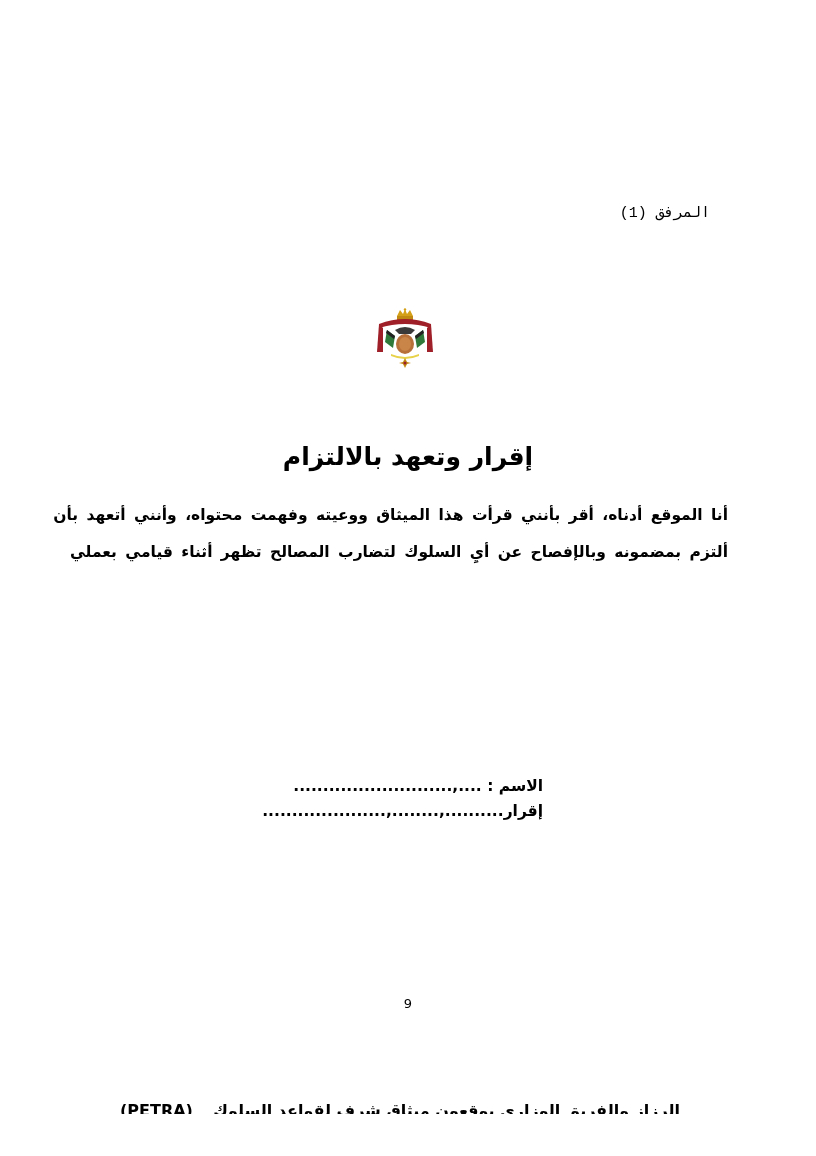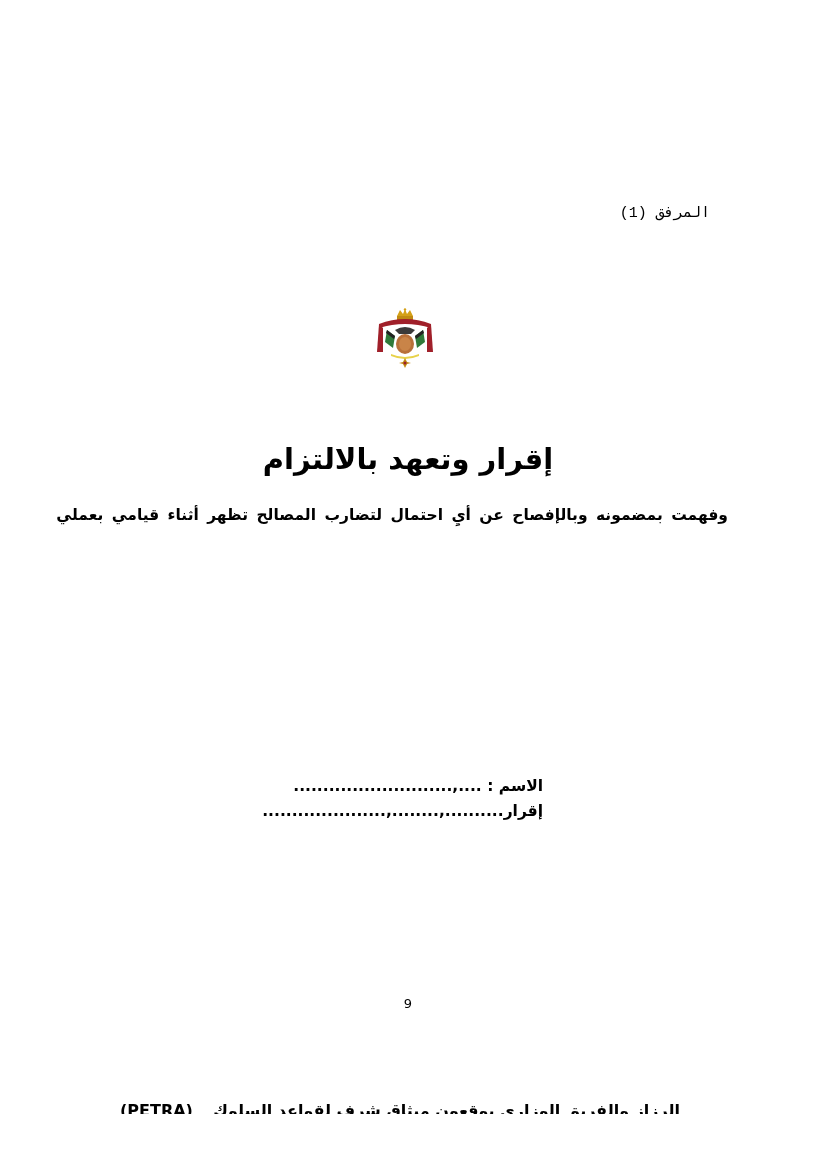--- a/index.html
+++ b/index.html
@@ -32,21 +32,21 @@
       top: 308px;
       width: 64px;
       height: 62px;
     }
 
     .doc-title {
       left: 0;
       width: 816px;
       top: 442px;
       text-align: center;
-      font-size: 29px;
+      font-size: 25px;
       font-weight: bold;
       font-family: "DejaVu Sans", sans-serif;
     }
 
     .body-text {
       left: 128px;
       width: 600px;
       top: 497px;
       font-size: 15.5px;
       font-weight: bold;
@@ -145,21 +145,22 @@
     <path d="M18 46 Q32 52 46 46 L46 48 Q32 54 18 48 Z" fill="#e8d24a"></path>
 
     <path d="M32 50 L34 54 L38 55 L34 56 L32 60 L30 56 L26 55 L30 54 Z" fill="#c08a12"></path>
     <circle cx="32" cy="55" r="1.5" fill="#a0202a"></circle>
   </svg>
 </div>
 
 <div class="abs rtl doc-title">إقرار وتعهد بالالتزام</div>
 
 <div class="abs rtl body-text">
-  <span class="body-line">وفهمت بمضمونه وبالإفصاح عن أيِ احتمال لتضارب المصالح تظهر أثناء قيامي بعملي</span>
+  <span class="body-line">أنا الموقع أدناه، أقر بأنني قرأت هذا الميثاق ووعيته وفهمت محتواه، وأنني أتعهد بأن</span>
+  <span class="body-line">ألتزم بمضمونه وبالإفصاح عن أيِ السلوك لتضارب المصالح تظهر أثناء قيامي بعملي</span>
 </div>
 
 <div class="abs rtl sig-row sig-name">
   <span>الاسم :</span>
   <span class="dots">....,...........................</span>
 </div>
 
 <div class="abs rtl sig-row sig-minister">
   <span>إقرار</span><span class="dots">..........,........,.....................</span>
 </div>

